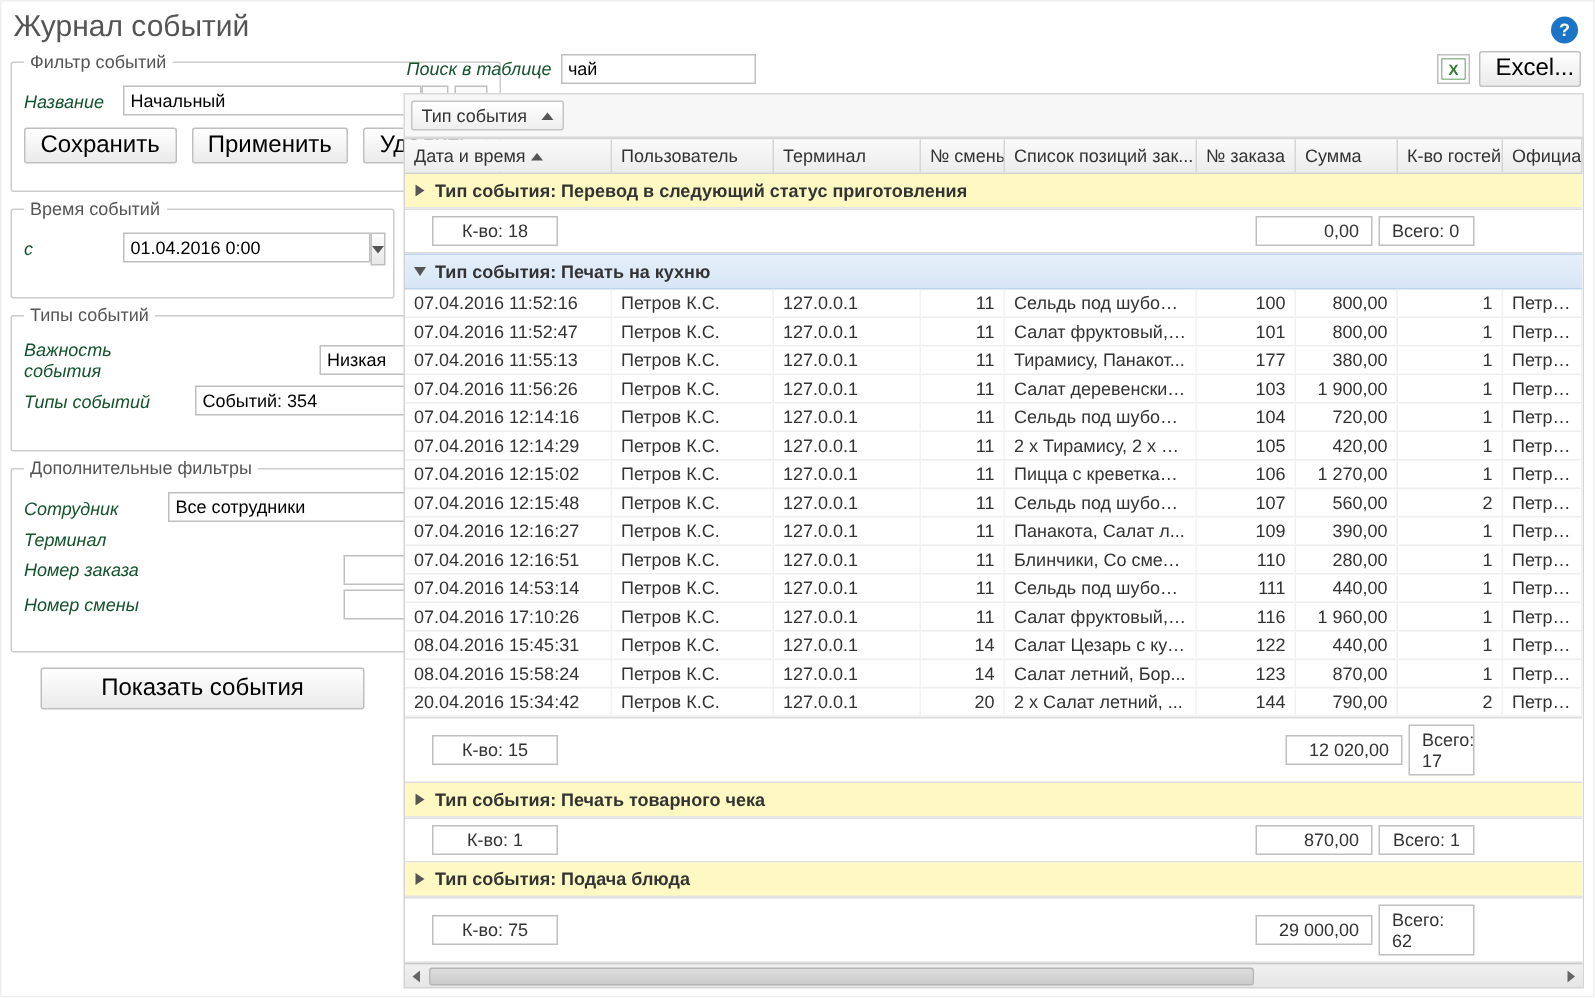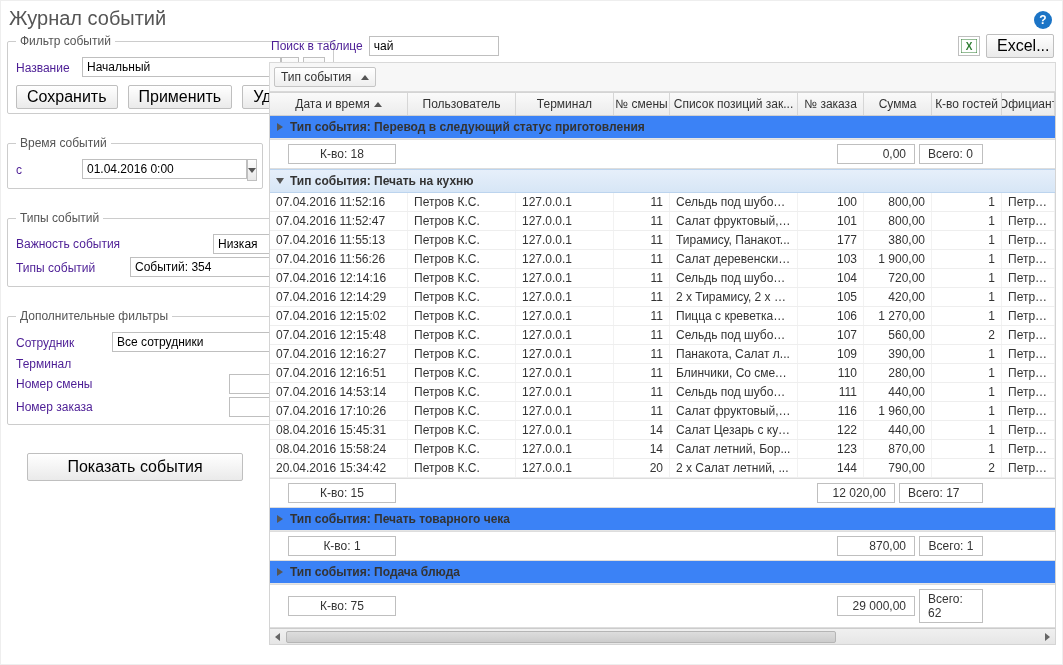--- a/index.html
+++ b/index.html
@@ -5,25 +5,25 @@
   * { box-sizing: border-box; }
   html, body { margin:0; padding:0; font-family: "Segoe UI", Tahoma, Arial, sans-serif; font-size:12px; color:#333; background:#fdfdfd; }
   .app { width:1063px; height:665px; background:#fff; position:relative; padding:6px 6px 6px 6px; border:1px solid #eee; }
   .page-title { font-size:20px; color:#555; margin:0 0 4px 2px; font-weight:400; }
   .help-icon { position:absolute; top:10px; right:10px; width:18px; height:18px; border-radius:50%; background:#1b74c6; color:#fff; font-weight:bold; text-align:center; line-height:18px; font-size:12px; cursor:pointer; }
 
   .cols { display:flex; gap:6px; }
   .left { width:256px; flex:none; }
   .right { flex:1; min-width:0; display:flex; flex-direction:column; }
 
-  fieldset { border:1px solid #ccc; border-radius:2px; margin:0 0 22px 0; padding:6px 8px 4px 8px; }
+  fieldset { border:1px solid #ccc; border-radius:2px; margin:0 0 4px 0; padding:6px 8px 18px 8px; }
   legend { padding:0 4px; color:#555; font-size:12px; }
 
   .row { display:flex; align-items:center; gap:4px; margin:3px 0; }
-  .lbl { color:#4c1d95; }
+  .lbl { color:#14532d;font-style:italic; }
   .lbl-65 { width:62px; }
   .lbl-86 { width:92px; }
 
   input[type="text"] { border:1px solid #bfbfbf; padding:2px 4px; height:20px; font-size:12px; background:#fff; }
 
   .combo { display:flex; height:22px; }
   .combo-input { border:1px solid #bfbfbf; border-right:none; padding:2px 4px; height:22px; font-size:12px; flex:1; background:#fff; }
   .combo-btn { width:18px; border:1px solid #bfbfbf; background:linear-gradient(#fdfdfd,#e8e8e8); cursor:pointer; display:flex; align-items:center; justify-content:center; }
   .square-btn { width:22px; height:22px; border:1px solid #bfbfbf; background:linear-gradient(#fdfdfd,#e8e8e8); cursor:pointer; display:flex; align-items:center; justify-content:center; font-size:12px; }
   .btn { border:1px solid #bfbfbf; background:linear-gradient(#fff,#eaeaea); height:24px; padding:0 10px; cursor:pointer; font-size:16px; border-radius:2px; }
@@ -36,31 +36,31 @@
   .excel-ico { width:22px; height:20px; border:1px solid #bfbfbf; background:#fff; display:flex; align-items:center; justify-content:center; }
   .excel-ico svg { display:block; }
 
   
   .group-bar { background:#f7f7f7; border:1px solid #d9d9d9; padding:4px; display:flex; align-items:center; }
   .chip { background:linear-gradient(#fff,#eee); border:1px solid #c5c5c5; border-radius:2px; padding:2px 6px; display:flex; align-items:center; gap:10px; font-size:12px; cursor:pointer; }
 
   
   .grid { border:1px solid #d4d4d4; display:flex; flex-direction:column; position:relative; }
   .grid-header { display:flex; background:linear-gradient(#fafafa,#ececec); border-bottom:1px solid #d0d0d0; font-size:12px; }
-  .gh-cell { border-right:1px solid #d6d6d6; padding:4px 6px; overflow:hidden; white-space:nowrap; display:flex; align-items:center; gap:4px;justify-content:center; }
+  .gh-cell { border-right:1px solid #d6d6d6; padding:4px 6px; overflow:hidden; white-space:nowrap; display:flex; align-items:center; gap:4px; }
 
   .grid-body { flex:1; overflow:auto; background:#fff; }
 
-  .group-row { background:#3b82f6; border-bottom:1px solid #e5e5e5; padding:4px 6px; font-weight:bold; color:#333; display:flex; align-items:center; gap:6px; }
+  .group-row { background:#fef9c3; border-bottom:1px solid #e5e5e5; padding:4px 6px; font-weight:bold; color:#333; display:flex; align-items:center; gap:6px; }
   .group-row.expanded { background:linear-gradient(#e6effa,#d7e6f6); border-top:1px solid #bcd4ee; border-bottom:1px solid #bcd4ee; }
   .group-row svg { flex:none; }
 
   .summary-row { display:flex; align-items:center; border-top:1px solid #ddd; border-bottom:1px solid #ddd; background:#fff; padding:4px 0; }
   .summary-cell { border:1px solid #bfbfbf; padding:2px 8px; margin:0 2px; text-align:right; font-size:12px; background:#fff; }
-  .summary-cell.kvo { width:108px; text-align:center; }
+  .summary-cell.kvo { width:84px; text-align:center; }
 
   .data-row { display:flex; border-bottom:1px solid #eee; }
   .dcell { padding:2px 6px; border-right:1px solid #f2f2f2; white-space:nowrap; overflow:hidden; text-overflow:ellipsis; font-size:12px; }
   .al-right { text-align:right; }
 
   
   .c-dt { width:138px; flex:none; }
   .c-user { width:108px; flex:none; }
   .c-term { width:98px; flex:none; }
   .c-shift { width:56px; flex:none; }
@@ -150,26 +150,26 @@
             <div class="combo-btn">
                 <div class="tri-down"></div>
               </div>
           </div>
           <div class="square-btn">+</div>
         </div>
         <div class="row">
           <span class="lbl lbl-86">Терминал</span>
         </div>
         <div class="row">
-          <span class="lbl lbl-86">Номер смены</span>
+          <span class="lbl lbl-86">Номер заказа</span>
           <div style="flex:1"></div>
           <input type="text" style="width: 92px;" value="">
         </div>
         <div class="row">
-          <span class="lbl lbl-86">Номер заказа</span>
+          <span class="lbl lbl-86">Номер смены</span>
           <div style="flex:1"></div>
           <input type="text" style="width: 92px;" value="">
         </div>
       </fieldset>
 
       <div style="padding:6px 20px;">
         <button class="btn btn-wide" style="height:28px">Показать события</button>
       </div>
     </div>
 
@@ -394,21 +394,21 @@
               <div class="dcell c-ord al-right">144</div>
               <div class="dcell c-sum al-right">790,00</div>
               <div class="dcell c-guest al-right">2</div>
               <div class="dcell c-waiter">Петров К.С.</div>
             </div>
             <div class="summary-row">
               <div style="width:16px"></div>
               <div class="summary-cell kvo">К-во: 15</div>
               <div style="flex:1"></div>
               <div class="summary-cell" style="width:78px">12 020,00</div>
-              <div class="summary-cell" style="width:84px;text-align:left">Всего: 17</div>
+              <div class="summary-cell" style="width:44px;text-align:left">Всего: 17</div>
               <div style="width:70px"></div>
             </div>
             <div class="group-row">
               <svg width="8" height="8" viewBox="0 0 8 8">
                 <polygon points="1,0 1,8 7,4" fill="#555"></polygon>
               </svg>
               <span>Тип события: Печать товарного чека</span>
             </div>
             <div class="summary-row">
               <div style="width:16px"></div>

